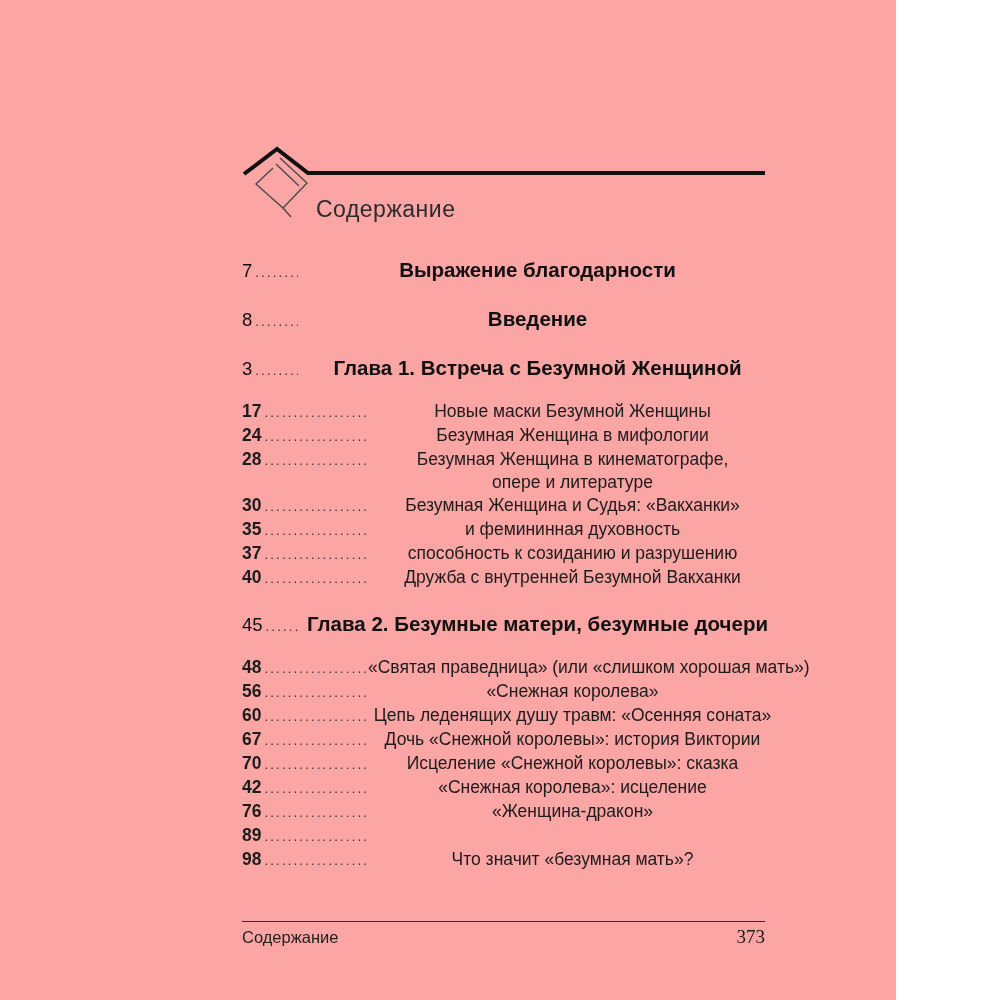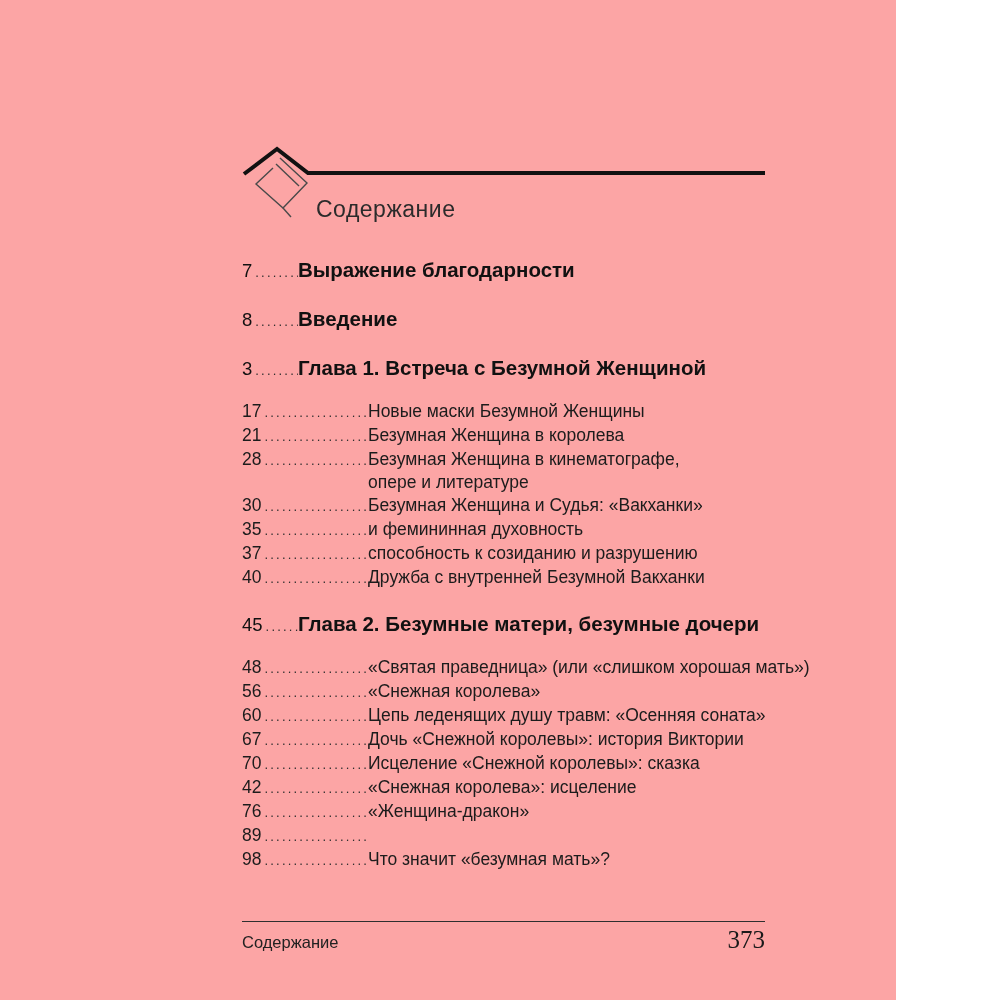--- a/index.html
+++ b/index.html
@@ -33,33 +33,33 @@
   }
 
   
   .toc {
     position: absolute;
     left: 242px; top: 258px;
     width: 535px;
   }
   .row { display: flex; align-items: baseline; }
   .row .nl { display: flex; align-items: baseline; overflow: hidden; }
-  .row .num { white-space: nowrap; font-weight: 400; }
+  .row .num { white-space: nowrap; font-weight: 700; }
   .row .dots {
     flex: 1 1 auto;
     overflow: hidden;
     white-space: nowrap;
     font-weight: 400;
     font-size: 13px;
     letter-spacing: 2.2px;
     color: #2e2e2e;
     padding: 0 5px 0 3px;
   }
   .titles { flex: 1 1 auto; min-width: 0; }
-  .titles .line { white-space: nowrap; }
+  .titles .line { white-space: nowrap; text-align: center; }
 
   .row.sub {
     font-size: 17.5px;
     line-height: 23px;
     color: #1c1c1c;
   }
   .row.sub .nl { flex: 0 0 126px; }
   .row.sub .num { font-size: 17.5px; }
 
   .row.main {
@@ -85,21 +85,21 @@
     display: flex;
     justify-content: space-between;
     align-items: baseline;
   }
   .footer .section-label {
     font-size: 16.5px;
     color: #222;
   }
   .footer .page-number {
     font-family: "Liberation Serif", serif;
-    font-size: 25px;
+    font-size: 19px;
     color: #1a1a1a;
   }
 </style>
 </head>
 <body>
 
 <div class="page">
 
   <svg class="ornament" viewBox="0 0 530 85" xmlns="http://www.w3.org/2000/svg" aria-hidden="true">
     <polyline points="4,34 37,9 68,33 525,33" fill="none" stroke="#111" stroke-width="4" stroke-linejoin="miter"></polyline>
@@ -143,25 +143,25 @@
           <div class="nl">
             <span class="num">17</span>
             <span class="dots">..........................................................................................</span>
           </div>
           <div class="titles">
             <div class="line">Новые маски Безумной Женщины</div>
           </div>
         </div>
         <div class="row sub">
           <div class="nl">
-            <span class="num">21</span>
-            <span class="dots">..........................................................................................</span>
-          </div>
-          <div class="titles">
-            <div class="line">Безумная Женщина в королева</div>
+            <span class="num">24</span>
+            <span class="dots">..........................................................................................</span>
+          </div>
+          <div class="titles">
+            <div class="line">Безумная Женщина в мифологии</div>
           </div>
         </div>
         <div class="row sub">
           <div class="nl">
             <span class="num">28</span>
             <span class="dots">..........................................................................................</span>
           </div>
           <div class="titles">
             <div class="line">Безумная Женщина в кинематографе,</div>
             <div class="line">опере и литературе</div>

